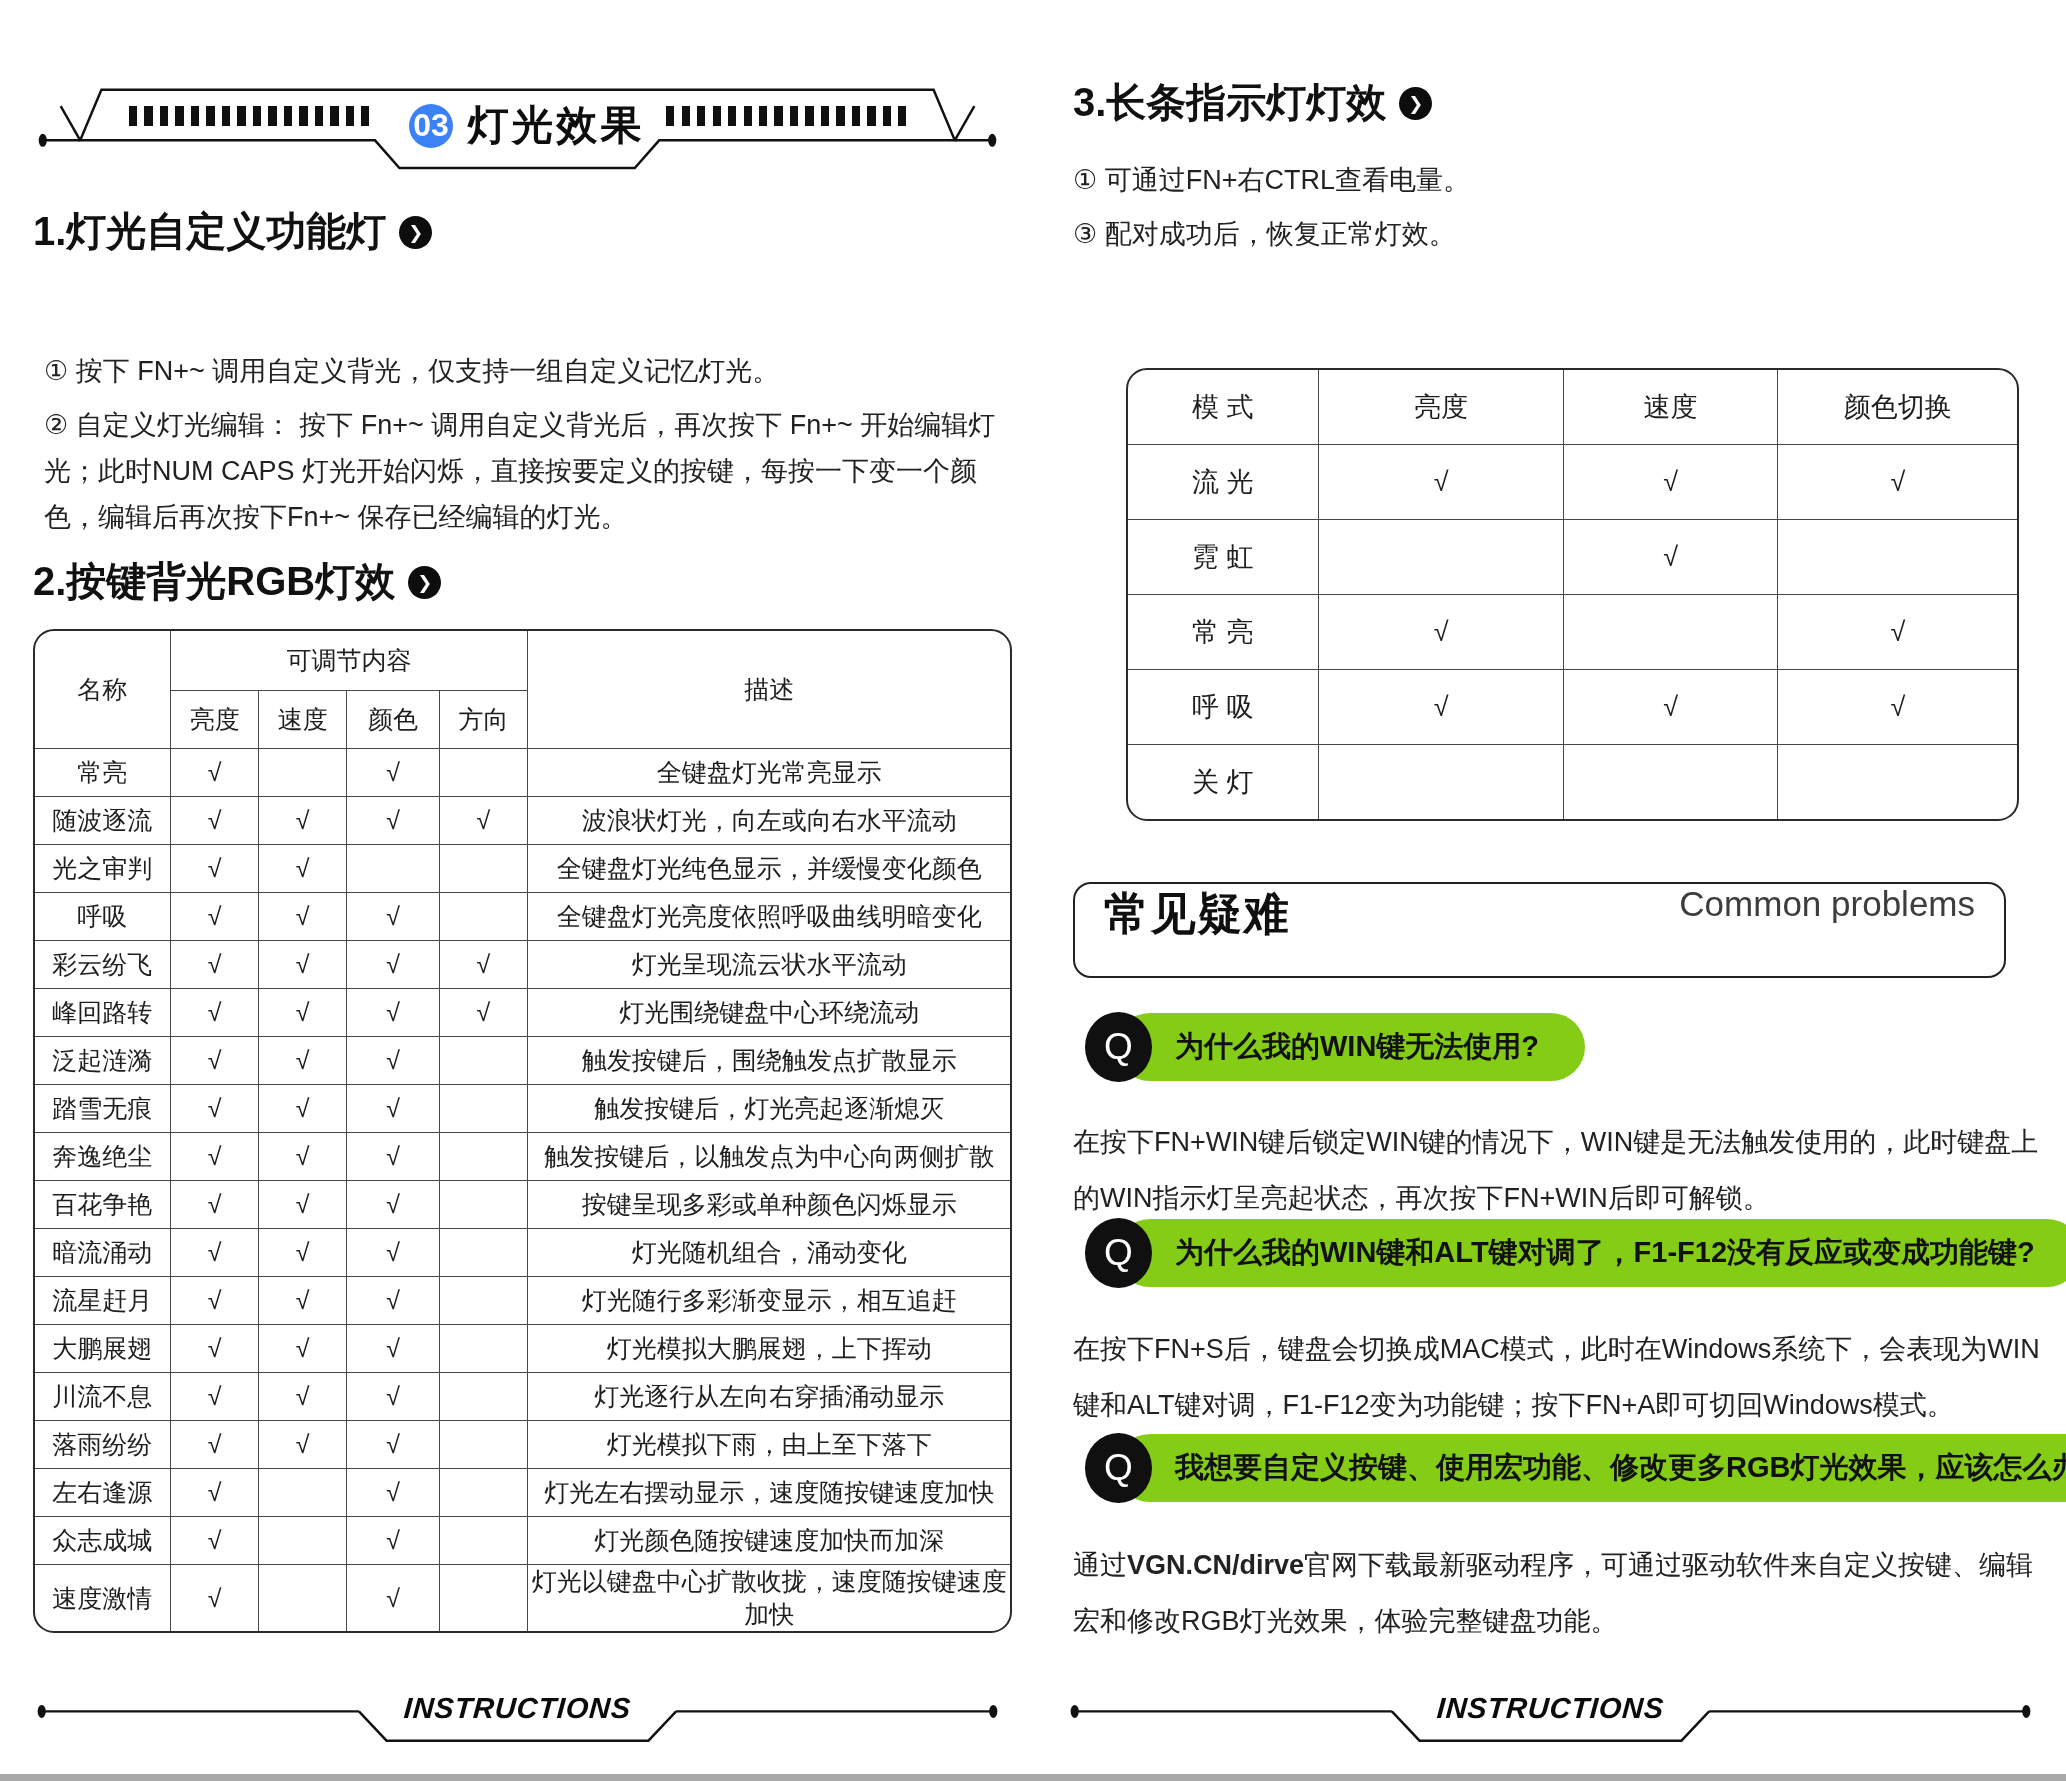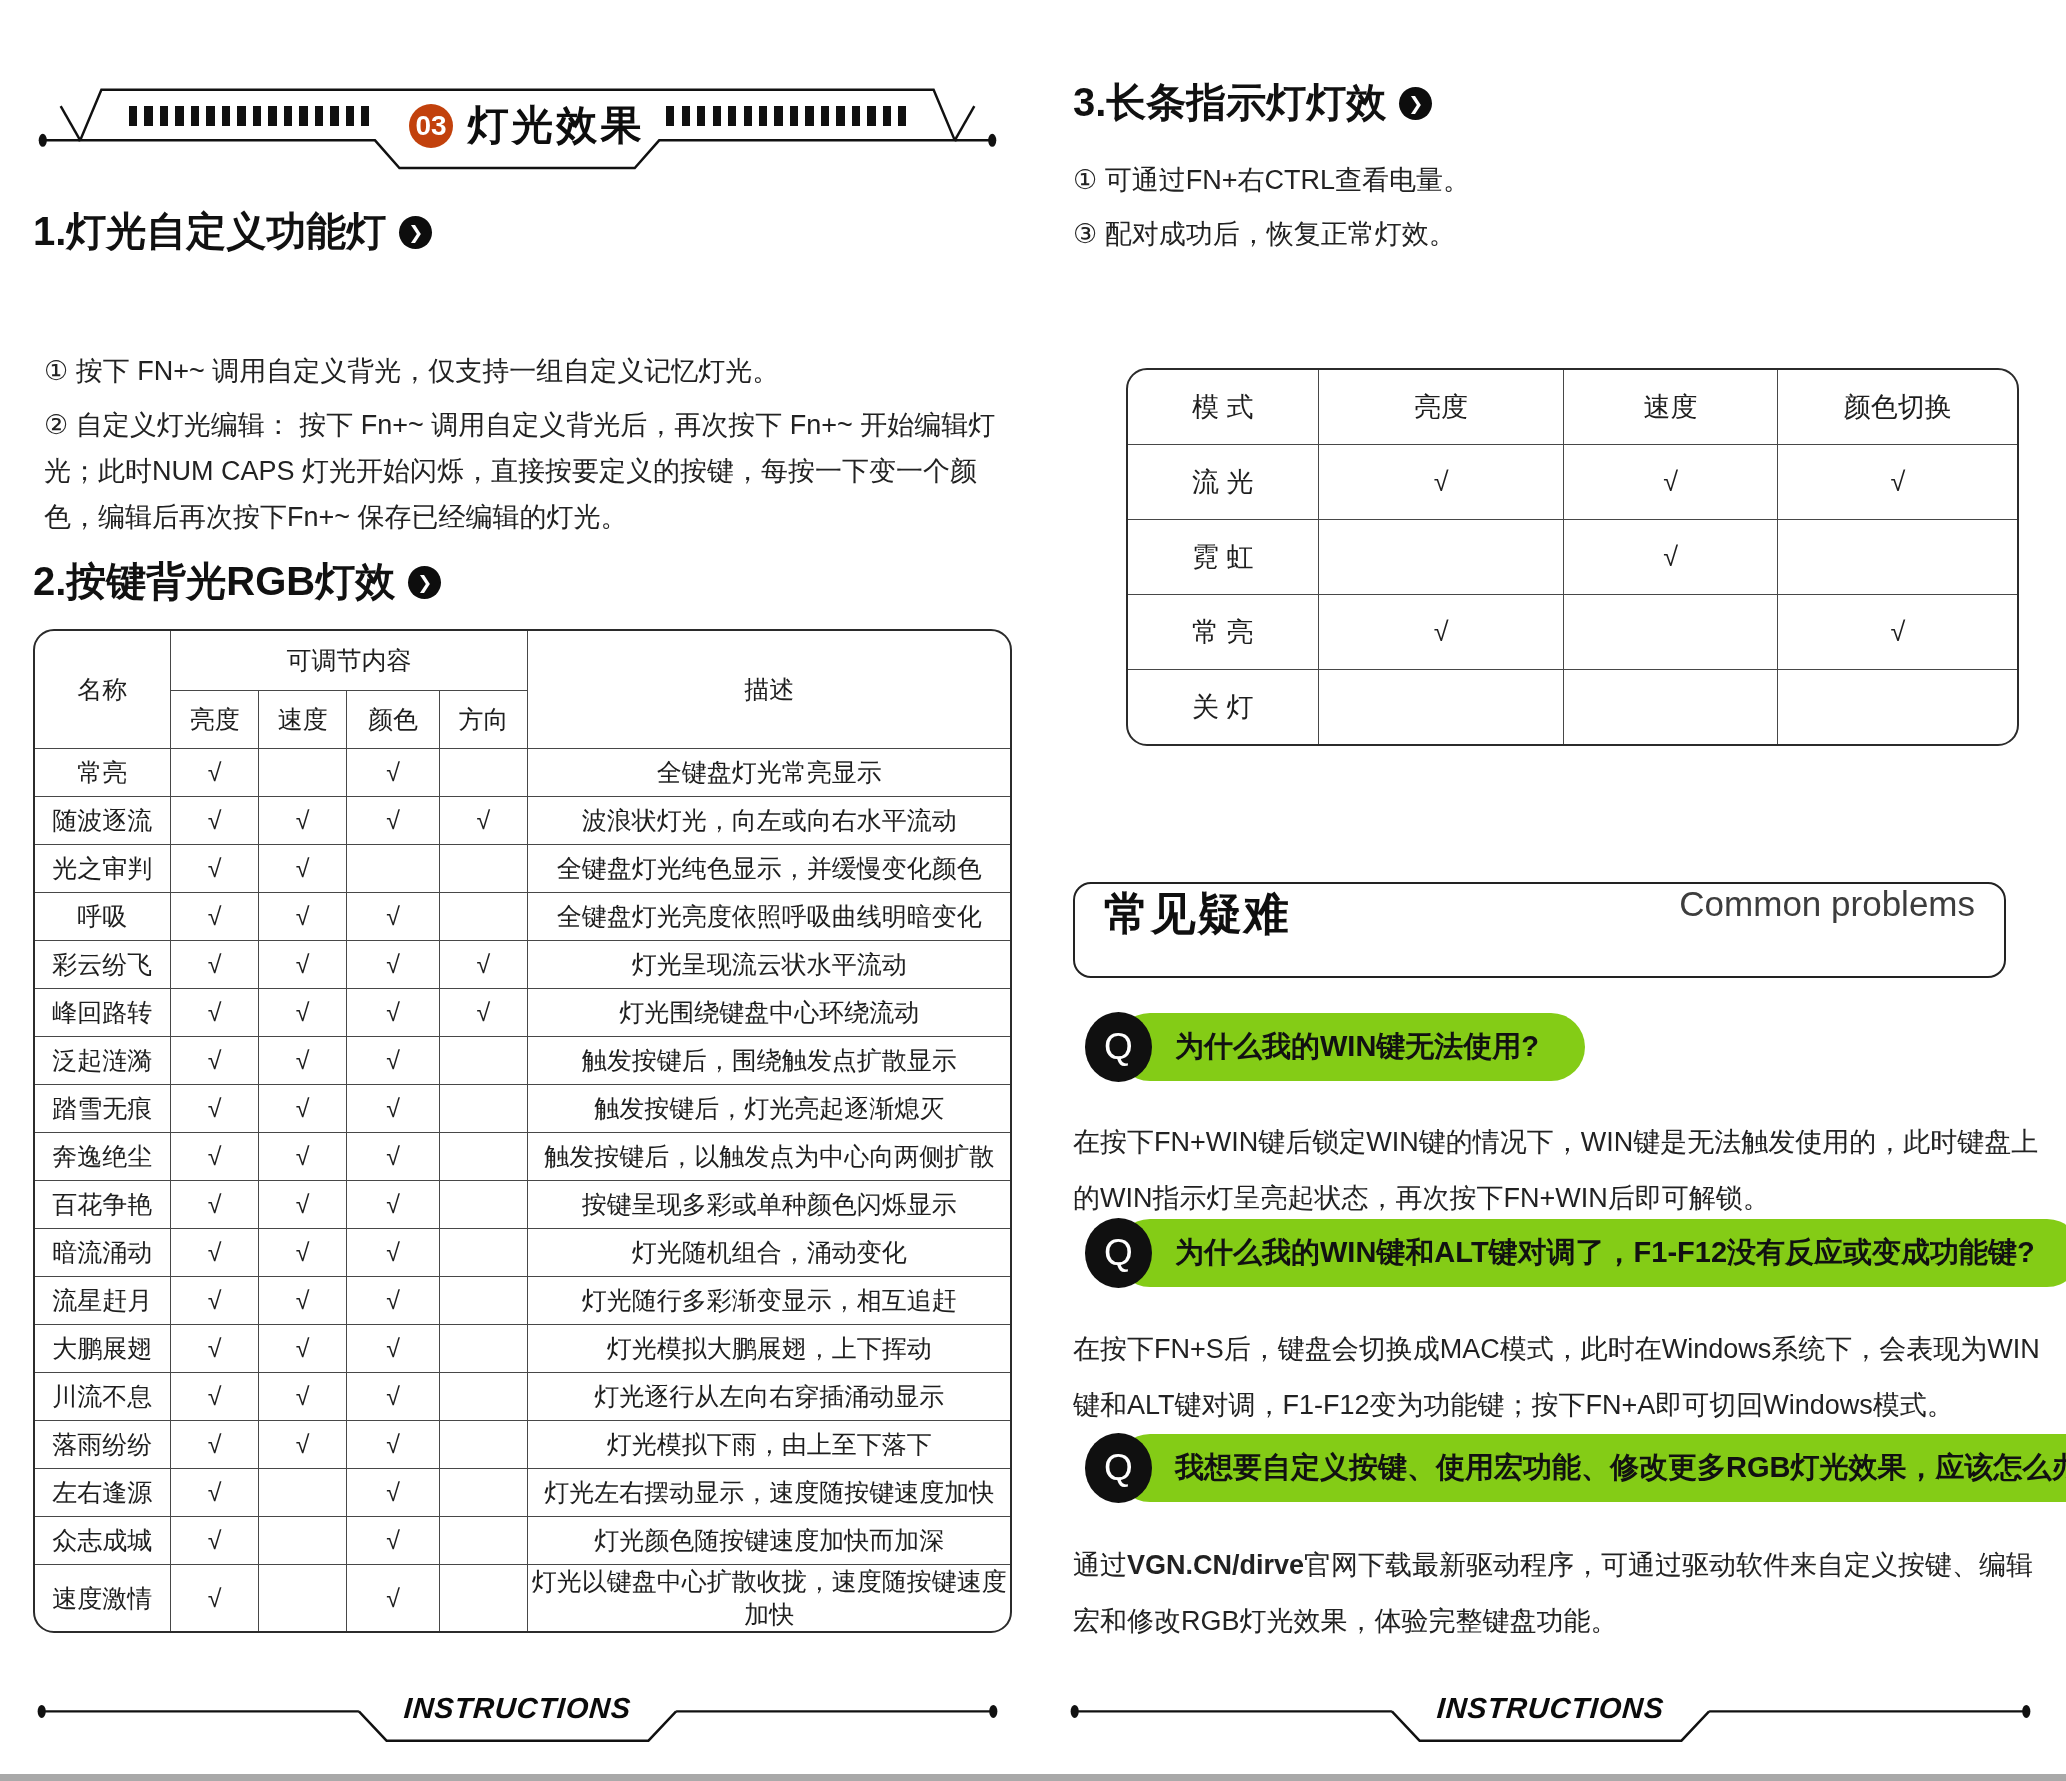--- a/index.html
+++ b/index.html
@@ -11,22 +11,22 @@
   .abs{position:absolute;}
 
   
   .banner{left:33px;top:67px;width:969px;height:110px;}
   .banner svg{position:absolute;left:0;top:0;}
   .banner .dashes{position:absolute;top:39px;height:20.4px;
     background:repeating-linear-gradient(90deg,#101010 0 8.1px,transparent 8.1px 15.5px);}
   .banner .dashes.l{left:96px;width:240px;}
   .banner .dashes.r{left:633px;width:240px;}
   .banner-center{position:absolute;left:376px;top:31px;display:flex;align-items:center;gap:14.7px;}
-  .num-circle{width:44px;height:44px;border-radius:50%;background:#c2410c;color:#fff;
-    display:flex;align-items:center;justify-content:center;font-size:28px;font-weight:bold;}
+  .num-circle{width:44px;height:44px;border-radius:50%;background:#3b82f6;color:#fff;
+    display:flex;align-items:center;justify-content:center;font-size:32px;font-weight:bold;}
   .banner-title{font-size:41px;font-weight:bold;letter-spacing:3.3px;color:#0d0d0d;white-space:nowrap;}
 
   
   .sec-title{font-size:40px;font-weight:bold;color:#111;white-space:nowrap;}
   .arrow-circle{display:inline-flex;width:33px;height:33px;border-radius:50%;background:#0d0d0d;
     color:#fff;align-items:center;justify-content:center;font-size:18px;font-weight:bold;
     vertical-align:6.5px;margin-left:13px;}
 
   
   .para{font-size:27px;line-height:46px;color:#222;width:973px;}
@@ -319,20 +319,26 @@
           <td class="check">√</td>
           <td class="check"></td>
         </tr>
         <tr>
           <td class="c-name">常 亮</td>
           <td class="check">√</td>
           <td class="check"></td>
           <td class="check">√</td>
         </tr>
         <tr>
+          <td class="c-name">呼 吸</td>
+          <td class="check">√</td>
+          <td class="check">√</td>
+          <td class="check">√</td>
+        </tr>
+        <tr>
           <td class="c-name">关 灯</td>
           <td class="check"></td>
           <td class="check"></td>
           <td class="check"></td>
         </tr>
       </tbody>
   </table>
 </div>
 
 <div class="abs faq-box">

